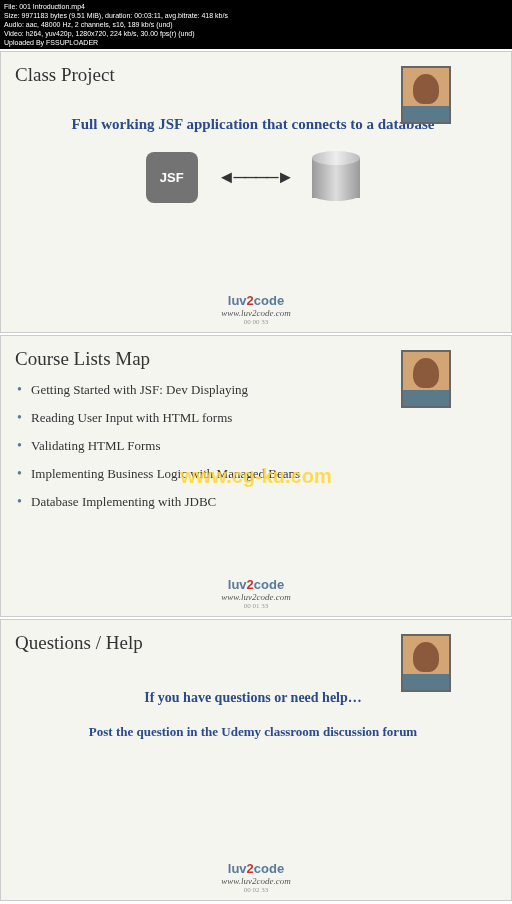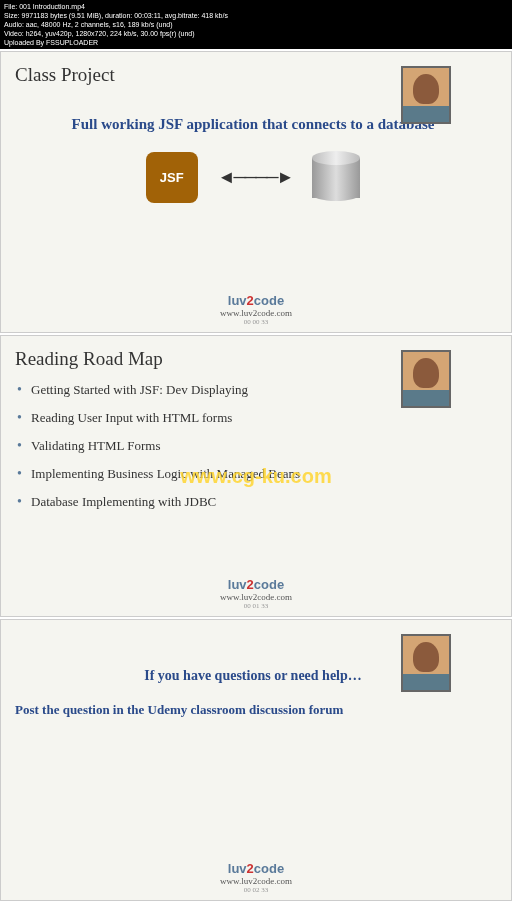--- a/index.html
+++ b/index.html
@@ -6,39 +6,39 @@
     body { font-family: Georgia, "Times New Roman", serif; background: #fff; width: 512px; }
     .metadata { background: #000; color: #fff; font-family: Arial, sans-serif; font-size: 7px; padding: 2px 4px; line-height: 1.3; }
     .metadata div { white-space: pre; }
     .slide { position: relative; background: #f5f5f0; border: 1px solid #ccc; margin: 2px 0; padding: 12px 20px 6px 14px; height: 282px; }
     .slide-title { font-size: 19px; color: #333; font-weight: normal; margin-bottom: 10px; }
     .avatar { position: absolute; top: 14px; right: 60px; width: 50px; height: 58px; border: 2px solid #666; background: #d4a574; }
     .avatar::before { content: ""; position: absolute; top: 6px; left: 50%; transform: translateX(-50%); width: 26px; height: 30px; background: #8b5a3c; border-radius: 50% 50% 40% 40%; }
     .avatar::after { content: ""; position: absolute; bottom: 0; left: 0; right: 0; height: 16px; background: #5a7a8a; }
     .headline { color: #2a4a8a; font-size: 15px; font-weight: bold; text-align: center; margin: 30px 0 18px 0; }
     .diagram { display: flex; align-items: center; justify-content: center; gap: 20px; margin-top: 10px; }
-    .jsf-box { background: #a16207; color: #fff; font-family: Arial, sans-serif; font-weight: bold; font-size: 13px; padding: 18px 14px; border-radius: 8px; }
+    .jsf-box { background: #737373; color: #fff; font-family: Arial, sans-serif; font-weight: bold; font-size: 13px; padding: 18px 14px; border-radius: 8px; }
     .arrow { font-size: 18px; color: #333; letter-spacing: -2px; }
     .db-icon { width: 48px; height: 52px; position: relative; }
     .db-cyl { width: 48px; height: 14px; background: linear-gradient(90deg, #999, #ddd, #999); border-radius: 50%; position: absolute; }
     .db-body { width: 48px; height: 40px; background: linear-gradient(90deg, #999, #ddd, #999); position: absolute; top: 7px; }
     .db-cyl.top { top: 0; z-index: 2; background: linear-gradient(90deg, #bbb, #eee, #bbb); }
     .db-cyl.mid { top: 18px; z-index: 2; }
     .db-cyl.bot { top: 36px; z-index: 2; }
     .footer { position: absolute; bottom: 6px; left: 14px; right: 14px; display: flex; justify-content: space-between; align-items: center; font-size: 9px; color: #555; flex-direction: column; }
     .logo { font-family: Arial, sans-serif; font-size: 13px; color: #5a7a9a; font-weight: bold; }
     .logo .red { color: #c33; }
-    .url { text-align: center; flex: 1; }
+    .url { text-align: center; flex: 1; font-style: italic; }
     .slidenum { font-size: 7px; color: #999; }
     .roadmap-list { list-style: none; margin-top: 8px; }
     .roadmap-list li { font-size: 13px; color: #333; margin: 12px 0; position: relative; padding-left: 16px; }
     .roadmap-list li::before { content: "•"; position: absolute; left: 2px; color: #5a7a9a; font-size: 14px; }
     .watermark { position: absolute; top: 50%; left: 50%; transform: translate(-50%, -50%); font-family: Arial, sans-serif; font-size: 20px; font-weight: bold; color: #ffd633; opacity: 0.85; pointer-events: none; z-index: 10; white-space: nowrap; }
     .subtext { color: #2a4a8a; font-size: 14px; font-weight: bold; text-align: center; margin: 36px 0 18px 0; }
-    .subtext2 { color: #2a4a8a; font-size: 13px; font-weight: bold; margin: 12px 0; }
+    .subtext2 { color: #2a4a8a; font-size: 13px; font-weight: bold; text-align: center; margin: 12px 0; }
   </style>
 </head>
 <body>
 
 <div class="metadata">
   <div>File: 001 Introduction.mp4</div>
   <div>Size: 9971183 bytes (9.51 MiB), duration: 00:03:11, avg.bitrate: 418 kb/s</div>
   <div>Audio: aac, 48000 Hz, 2 channels, s16, 189 kb/s (und)</div>
   <div>Video: h264, yuv420p, 1280x720, 224 kb/s, 30.00 fps(r) (und)</div>
   <div>Uploaded By FSSUPLOADER</div>
@@ -59,38 +59,39 @@
     </div>
   </div>
   <div class="footer">
     <span class="logo"><span>luv</span><span class="red">2</span><span>code</span></span>
     <span class="url">www.luv2code.com</span>
     <span class="slidenum">00 00 33</span>
   </div>
 </div>
 
 <div class="slide">
-  <div class="slide-title">Reading Road Map</div>
+  <div class="slide-title">Course Lists Map</div>
   <div class="avatar"></div>
   <div class="watermark">www.cg-ku.com</div>
   <ul class="roadmap-list">
     <li>Getting Started with JSF:  Dev Displaying</li>
     <li>Reading User Input with HTML forms</li>
     <li>Validating HTML Forms</li>
     <li>Implementing Business Logic with Managed Beans</li>
     <li>Database Implementing with JDBC</li>
   </ul>
   <div class="footer">
     <span class="logo"><span>luv</span><span class="red">2</span><span>code</span></span>
     <span class="url">www.luv2code.com</span>
     <span class="slidenum">00 01 33</span>
   </div>
 </div>
 
 <div class="slide">
+  <div class="slide-title">Questions / Help</div>
   <div class="avatar"></div>
   <div class="subtext">If you have questions or need help…</div>
   <div class="subtext2">Post the question in the Udemy classroom discussion forum</div>
   <div class="footer">
     <span class="logo"><span>luv</span><span class="red">2</span><span>code</span></span>
     <span class="url">www.luv2code.com</span>
     <span class="slidenum">00 02 33</span>
   </div>
 </div>
 

